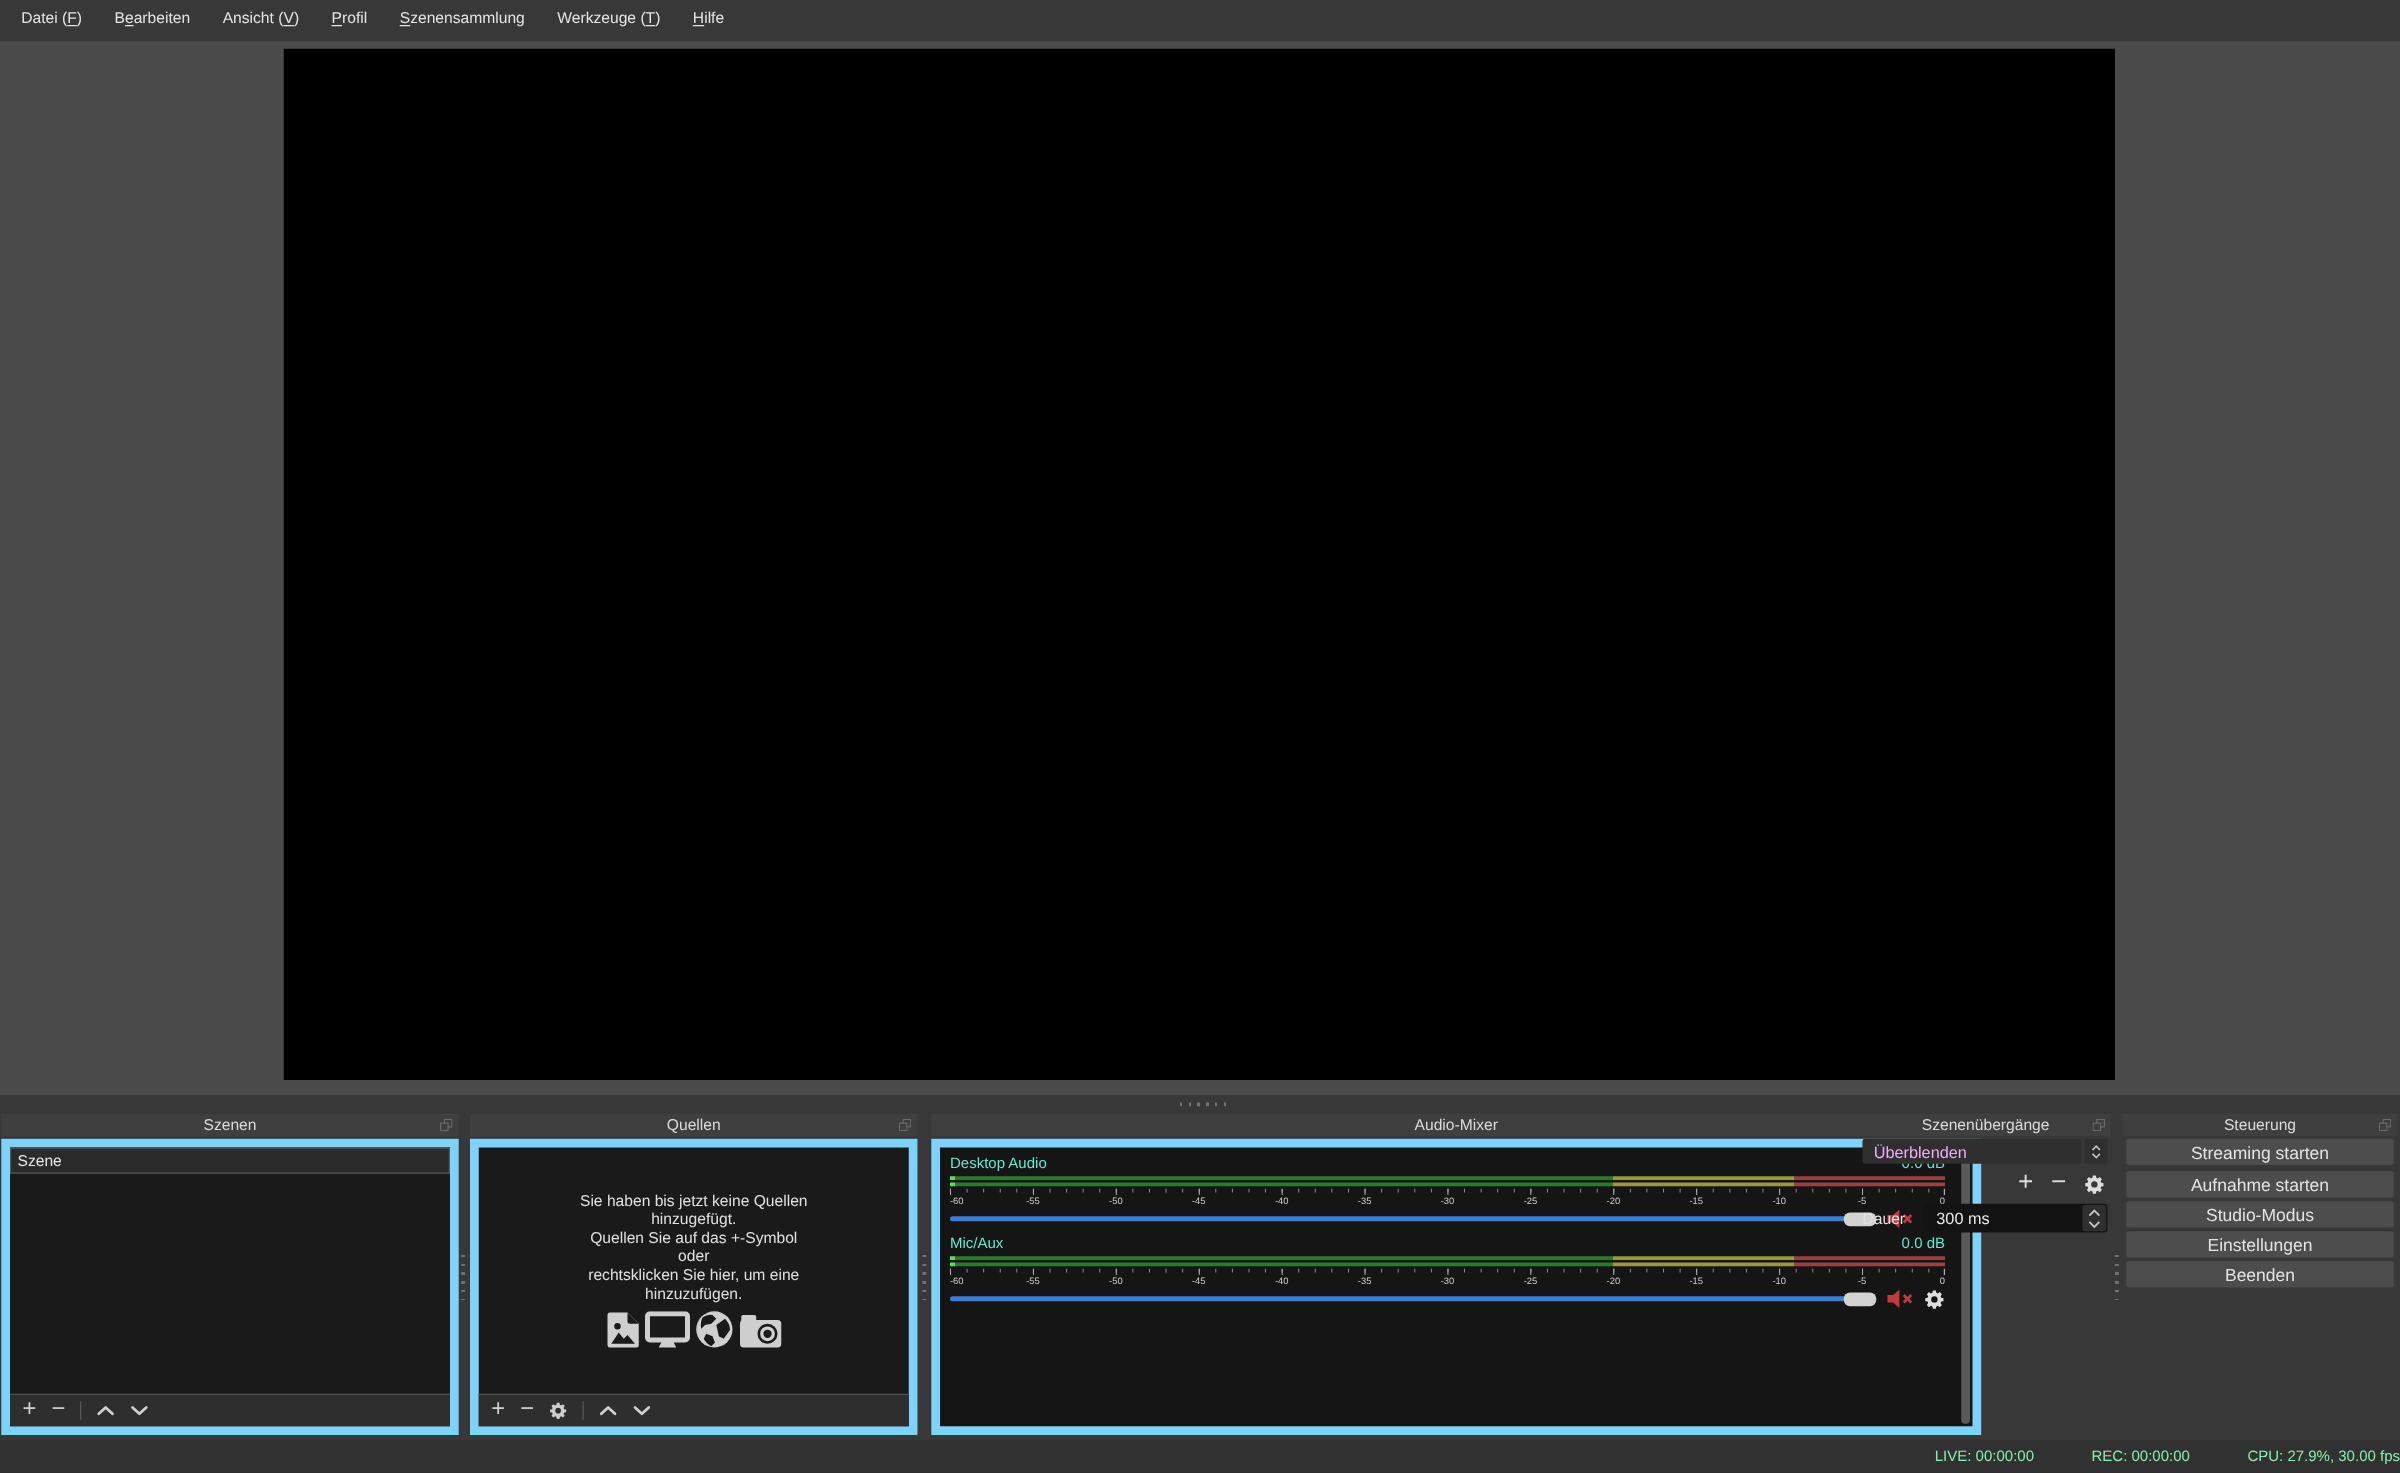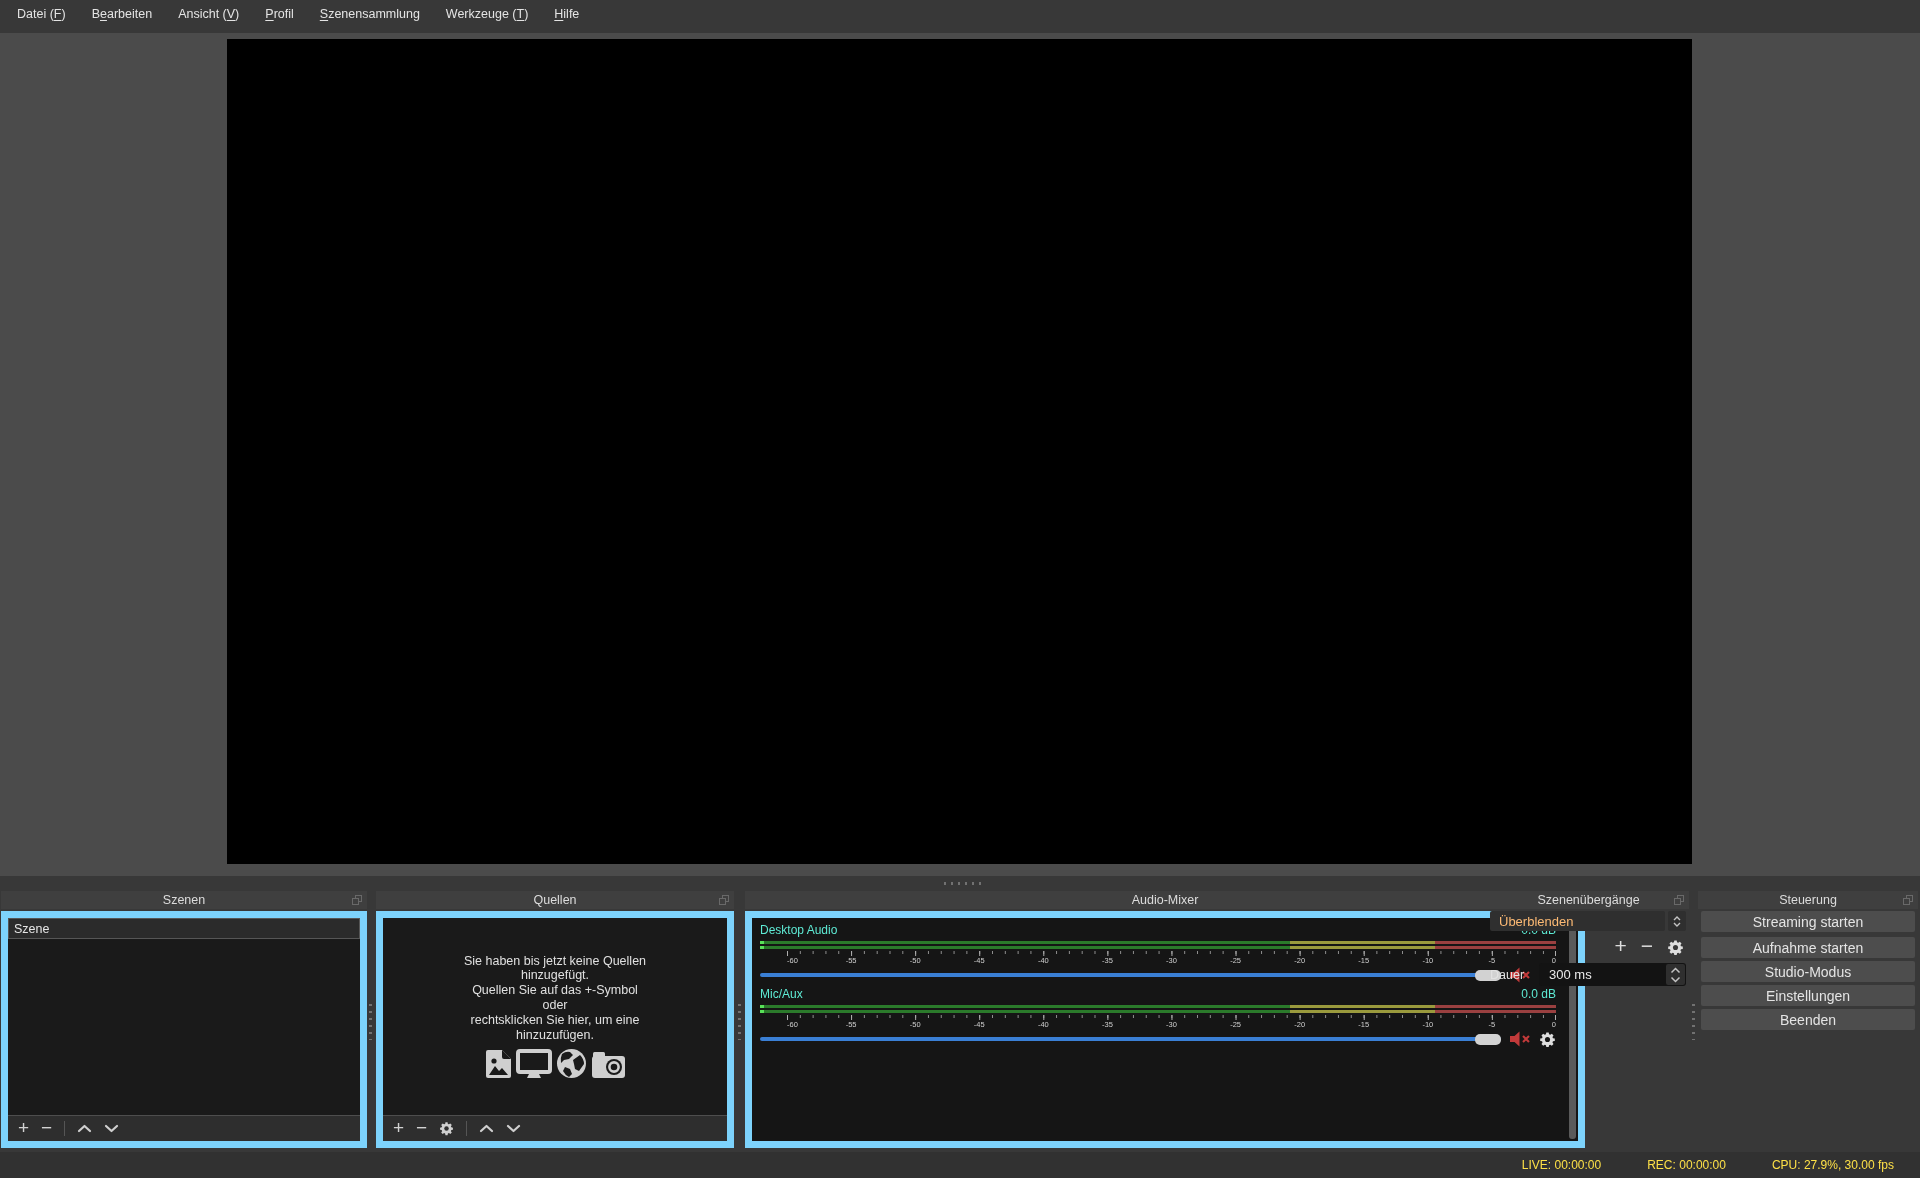--- a/index.html
+++ b/index.html
@@ -53,59 +53,59 @@
 
   
   #dock-mixer .frame{background:#151515;}
   .mix-scroll{position:absolute;right:2px;top:2px;bottom:2px;width:7px;background:#5a5a5a;border-radius:3px;}
   .chan{position:absolute;left:8px;right:22px;height:62px;}
   #chan0{top:4px;} #chan1{top:68px;}
   .chan-head{display:flex;justify-content:space-between;align-items:center;height:16px;font-size:12px;color:#5eead4;}
   .meter{margin-top:3px;}
   .meter-bar{height:3px;margin-bottom:2px;
     background:linear-gradient(to right,#58e058 0 4px,#2b7a2b 4px 66.6%,#9a9a3d 66.6% 84.8%,#9a4040 84.8% 100%);}
-  .ruler{position:relative;height:13px;margin-left:27px;}
+  .ruler{position:relative;height:13px;}
   .ruler-minor{position:absolute;top:0;left:0;right:0;height:3px;
     background-image:linear-gradient(to right,#8f8f8f 0,#8f8f8f 1px,transparent 1px);
     background-size:calc(100%/60) 100%;}
   .ruler-major{position:absolute;top:0;left:0;right:0;height:5px;
     background-image:linear-gradient(to right,#afafaf 0,#afafaf 1px,transparent 1px);
     background-size:calc(100%/12) 100%;}
   .end-tick{position:absolute;right:0;top:0;width:1px;height:5px;background:#afafaf;}
   .tick-labels{position:absolute;left:0;right:0;top:0;height:13px;}
   .tick-labels span{position:absolute;top:4.5px;font-size:7.5px;color:#cfcfcf;transform:translateX(-50%);}
   .tick-labels span.first{transform:translateX(0);}
   .tick-labels span.last{transform:translateX(-100%);}
   .slider-row{display:flex;align-items:center;gap:8px;margin-top:2px;height:18px;}
   .slider{flex:1;position:relative;height:15px;}
   .strack{position:absolute;left:0;top:5.5px;width:100%;height:4px;background:#3a7fd5;border-radius:2px;}
   .shandle{position:absolute;right:0;top:2px;width:26px;height:11px;background:#d2d2d2;border-radius:5px;}
 
   
   .tr-row1{position:absolute;top:20px;left:2px;right:3px;height:20px;display:flex;gap:3px;}
   .combo{flex:1;background:#2f2f2f;border-radius:2px;display:flex;align-items:center;
-         padding-left:9px;font-size:13px;color:#fdba74;}
+         padding-left:9px;font-size:13px;color:#f0abfc;}
   .combo-btn{width:18px;background:#2f2f2f;border-radius:2px;display:flex;align-items:center;justify-content:center;}
   .tr-row2{position:absolute;top:46px;right:5px;height:20px;display:flex;gap:14px;align-items:center;}
   .tr-plus{font-size:21px;color:#dcdcdc;line-height:1;margin-top:-3px;}
   .tr-row3{position:absolute;top:72px;left:2px;right:3px;height:23px;display:flex;align-items:center;}
   .dauer-label{font-size:12.5px;margin-right:15px;color:#e2e2e2;}
   .spinbox{flex:1;height:23px;background:#131313;border-radius:3px;position:relative;
            display:flex;align-items:center;padding-left:10px;font-size:13px;color:#eaeaea;}
   .spin-btns{position:absolute;right:1px;top:1px;bottom:1px;width:19px;background:#2f2f2f;border-radius:2px;
              display:flex;flex-direction:column;align-items:center;justify-content:center;gap:2px;}
 
   
   .ctl-btn{position:absolute;left:3px;right:3px;height:21px;background:#4d4d4d;border-radius:2px;
            display:flex;align-items:center;justify-content:center;font-size:14px;color:#e4e4e4;cursor:default;}
 
   
   .statusbar{position:absolute;left:0;top:1152px;width:1920px;height:26px;background:#313131;
-             display:flex;align-items:center;justify-content:flex-end;gap:46px;padding-right:26px;
-             font-size:12px;color:#fde047;}
+             display:flex;align-items:center;justify-content:flex-end;gap:46px;
+             font-size:12px;color:#86efac;}
 </style>
 </head>
 <body>
 
 <svg width="0" height="0" style="position:absolute">
   <defs>
     <g id="gear">
         <path d="M10.3 2h3.4l.5 2.6 1.7.7 2.2-1.5 2.4 2.4-1.5 2.2.7 1.7 2.6.5v3.4l-2.6.5-.7 1.7 1.5 2.2-2.4 2.4-2.2-1.5-1.7.7-.5 2.6h-3.4l-.5-2.6-1.7-.7-2.2 1.5-2.4-2.4 1.5-2.2-.7-1.7-2.6-.5v-3.4l2.6-.5.7-1.7-1.5-2.2 2.4-2.4 2.2 1.5 1.7-.7z"></path>
       </g>
     <g id="chev-up">

